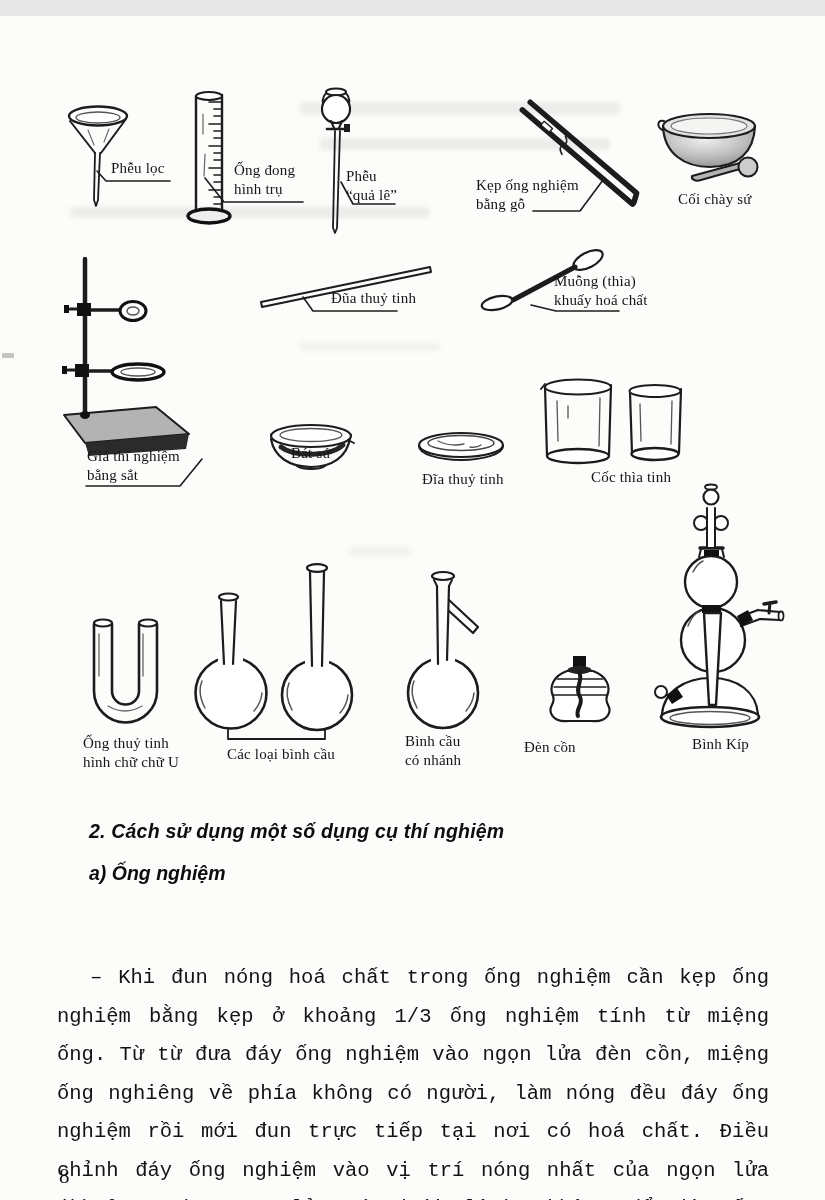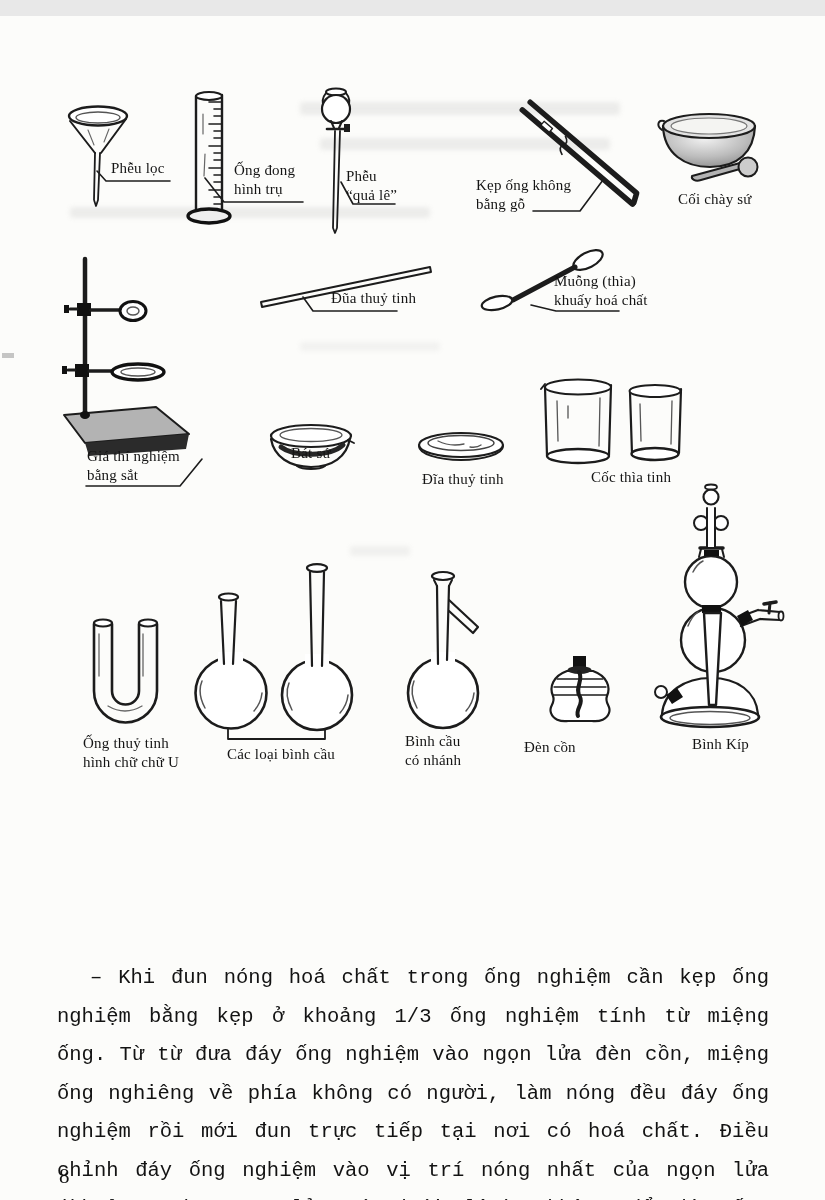--- a/index.html
+++ b/index.html
@@ -234,35 +234,37 @@
       <circle cx="711" cy="481" r="7.5" fill="#fff" stroke-width="2.2"></circle>
       <ellipse cx="711" cy="471" rx="6" ry="2.5" fill="#fff" stroke-width="1.8"></ellipse>
     </g>
   </svg>
 
   <div class="fig-label" style="left:111px;top:143px">Phễu lọc</div>
   <div class="fig-label" style="left:234px;top:145px">Ống đong
 hình trụ</div>
   <div class="fig-label center" style="left:346px;top:151px;width:66px">Phễu
 “quả lê”</div>
-  <div class="fig-label" style="left:476px;top:160px">Kẹp ống không
+  <div class="fig-label" style="left:476px;top:160px">Kẹp ống nghiệm
 bằng gỗ</div>
   <div class="fig-label" style="left:678px;top:174px">Cối chày sứ</div>
   <div class="fig-label" style="left:331px;top:273px">Đũa thuỷ tinh</div>
   <div class="fig-label" style="left:554px;top:256px">Muỗng (thìa)
 khuấy hoá chất</div>
   <div class="fig-label" style="left:87px;top:431px">Giá thí nghiệm
 bằng sắt</div>
   <div class="fig-label" style="left:291px;top:428px">Bát sứ</div>
   <div class="fig-label" style="left:422px;top:454px">Đĩa thuỷ tinh</div>
   <div class="fig-label" style="left:591px;top:452px">Cốc thìa tinh</div>
   <div class="fig-label" style="left:83px;top:718px">Ống thuỷ tinh
 hình chữ chữ U</div>
   <div class="fig-label" style="left:227px;top:729px">Các loại bình cầu</div>
   <div class="fig-label center" style="left:405px;top:716px;width:74px">Bình cầu
 có nhánh</div>
   <div class="fig-label" style="left:524px;top:722px">Đèn cồn</div>
   <div class="fig-label" style="left:692px;top:719px">Bình Kíp</div>
 
+  <div class="heading">2. Cách sử dụng một số dụng cụ thí nghiệm</div>
+  <div class="subheading">a) Ống nghiệm</div>
   <div class="para para2">– Khi đun nóng hoá chất trong ống nghiệm cần kẹp ống nghiệm bằng kẹp ở khoảng 1/3 ống nghiệm tính từ miệng ống. Từ từ đưa đáy ống nghiệm vào ngọn lửa đèn cồn, miệng ống nghiêng về phía không có người, làm nóng đều đáy ống nghiệm rồi mới đun trực tiếp tại nơi có hoá chất. Điều chỉnh đáy ống nghiệm vào vị trí nóng nhất của ngọn lửa (khoảng 2/3 ngọn lửa từ dưới lên), không để đáy ống nghiệm sát vào bấc đèn cồn.</div>
   <div class="page-num">8</div>
 
 </div>
 
 </body></html>

